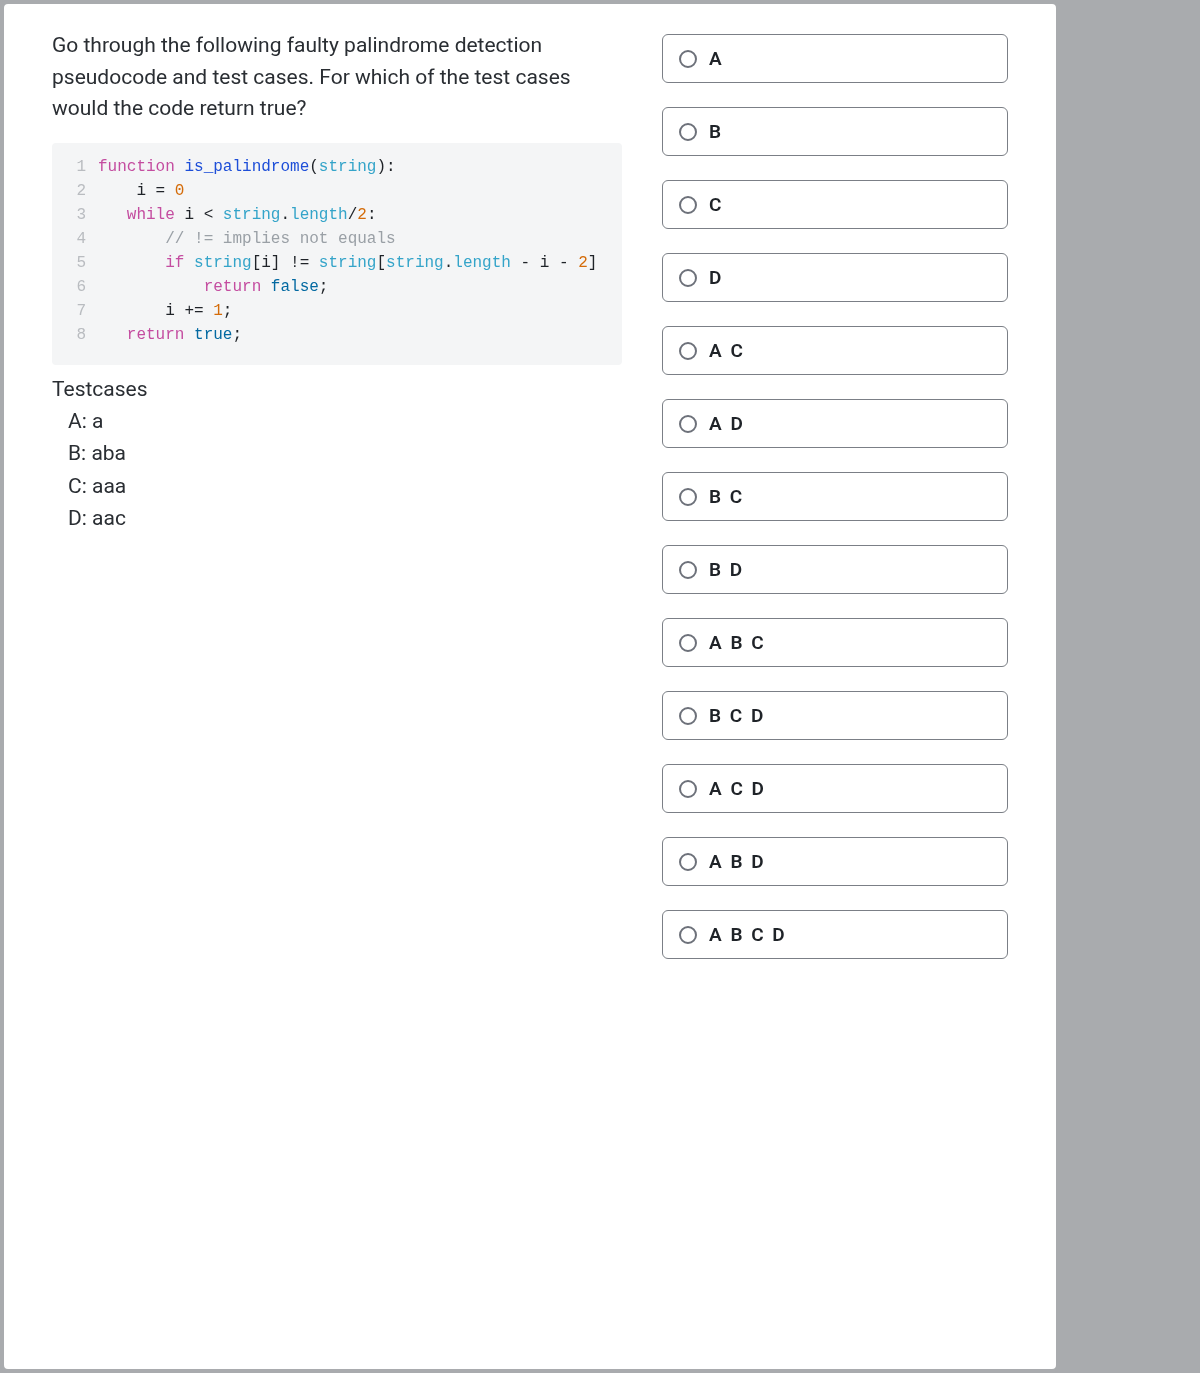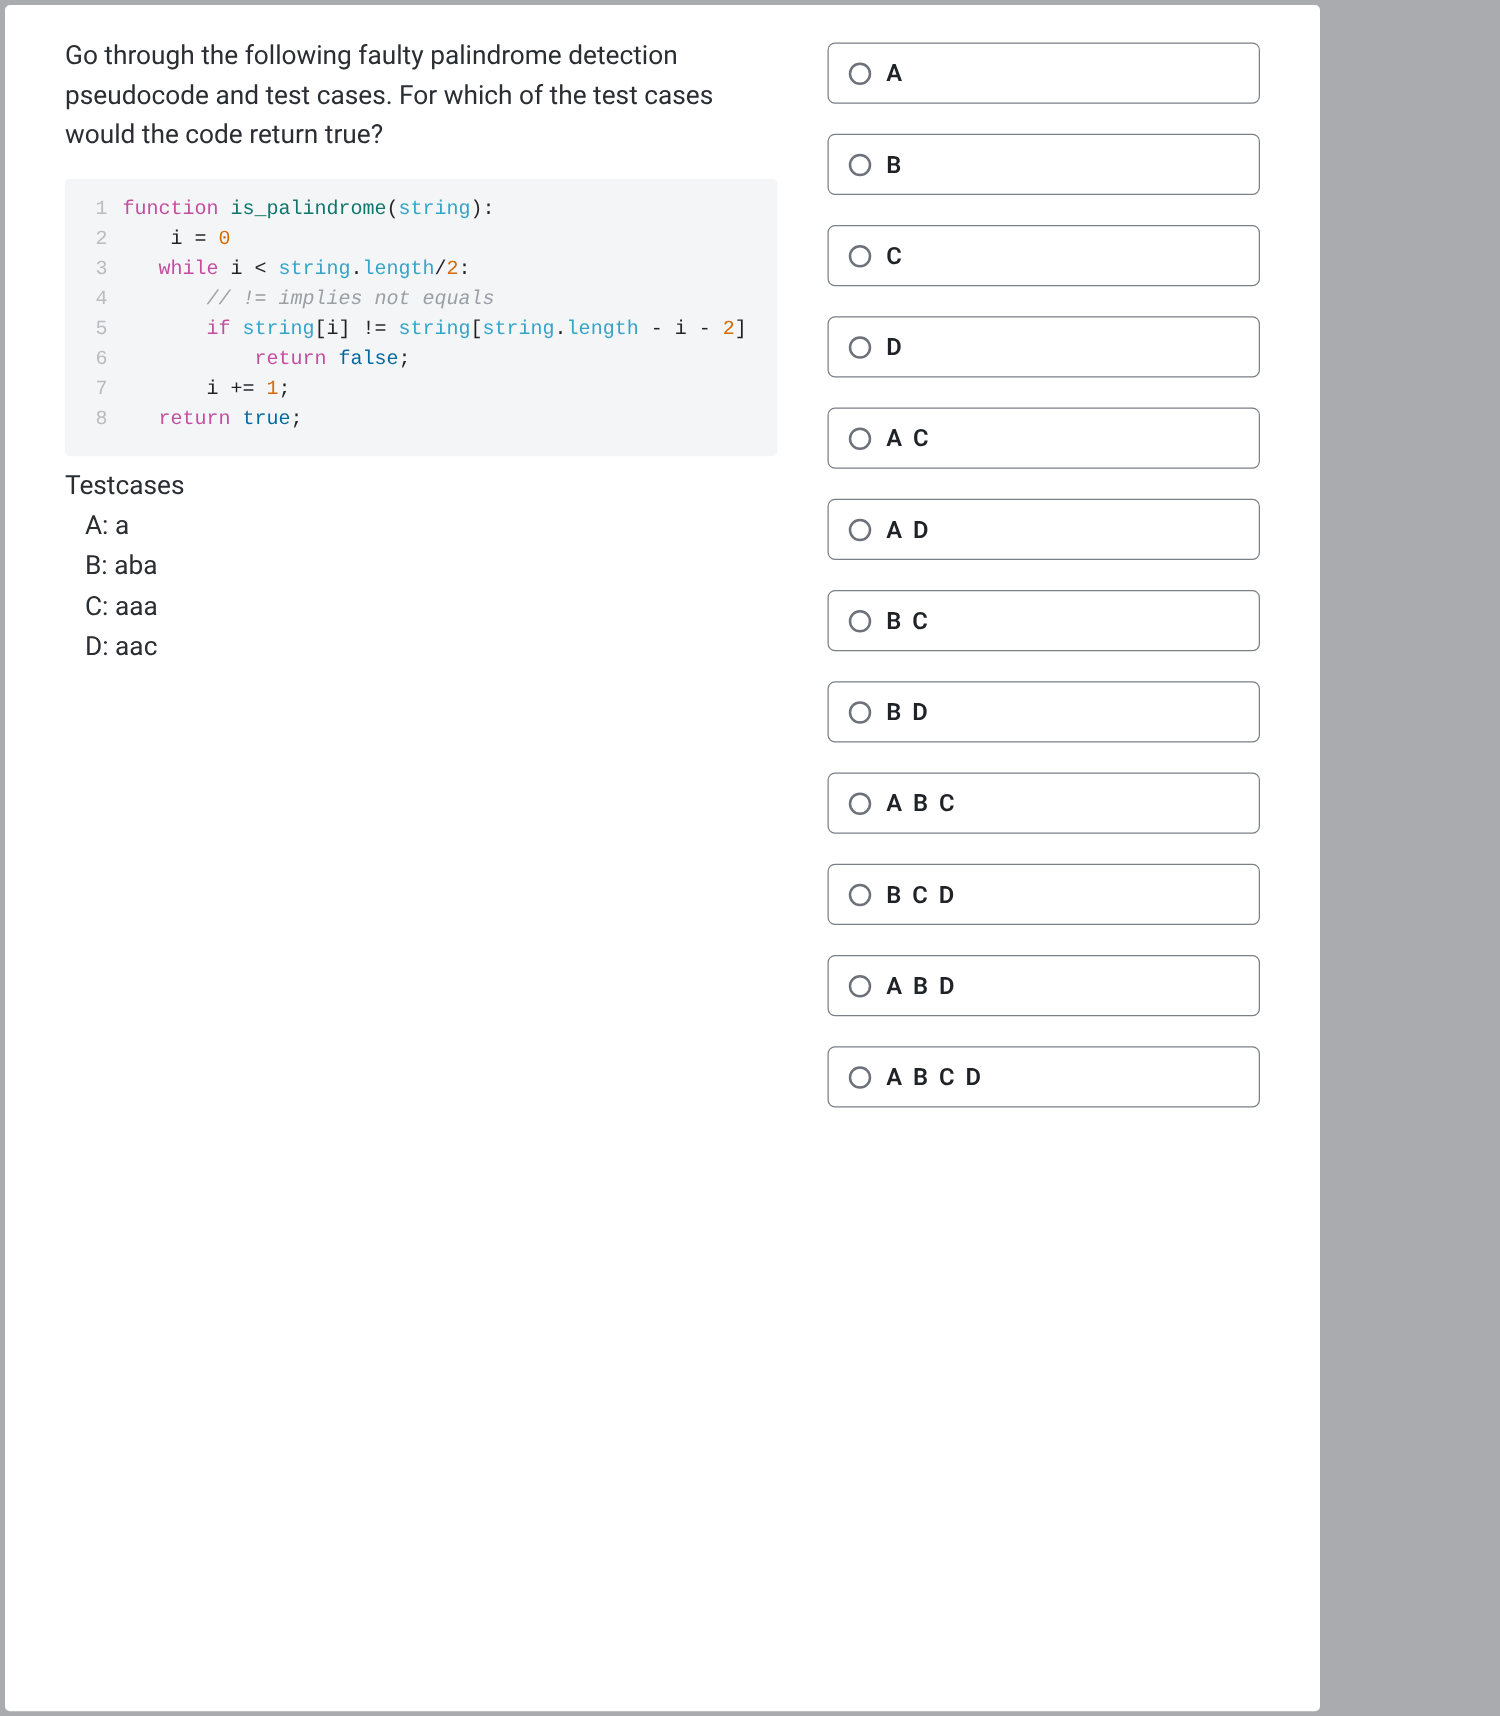--- a/index.html
+++ b/index.html
@@ -52,23 +52,23 @@
   .code-line { display: block; }
   .ln {
     display: inline-block;
     width: 18px;
     text-align: right;
     color: #b9bcc0;
     margin-right: 12px;
     user-select: none;
   }
   .tok-keyword { color: #c44da0; }
-  .tok-func    { color: #0f766e; }
+  .tok-func    { color: #1d4ed8; }
   .tok-param   { color: #34a4c9; }
-  .tok-comment { color: #9aa0a6; font-style: italic; }
+  .tok-comment { color: #9aa0a6; }
   .tok-number  { color: #d46b08; }
   .tok-attr    { color: #34a4c9; }
   .tok-bool    { color: #0369a1; }
 
   .testcases-header {
     font-size: 21px;
     margin: 12px 0 4px 0;
     color: #2a2e33;
   }
   .testcase {
@@ -158,20 +158,24 @@
         <div class="option">
           <span class="radio-dot"></span>
           <span class="option-label">A B C</span>
         </div>
         <div class="option">
           <span class="radio-dot"></span>
           <span class="option-label">B C D</span>
         </div>
         <div class="option">
           <span class="radio-dot"></span>
+          <span class="option-label">A C D</span>
+        </div>
+        <div class="option">
+          <span class="radio-dot"></span>
           <span class="option-label">A B D</span>
         </div>
         <div class="option">
           <span class="radio-dot"></span>
           <span class="option-label">A B C D</span>
         </div>
       </div>
 
   </div>
 </div>

